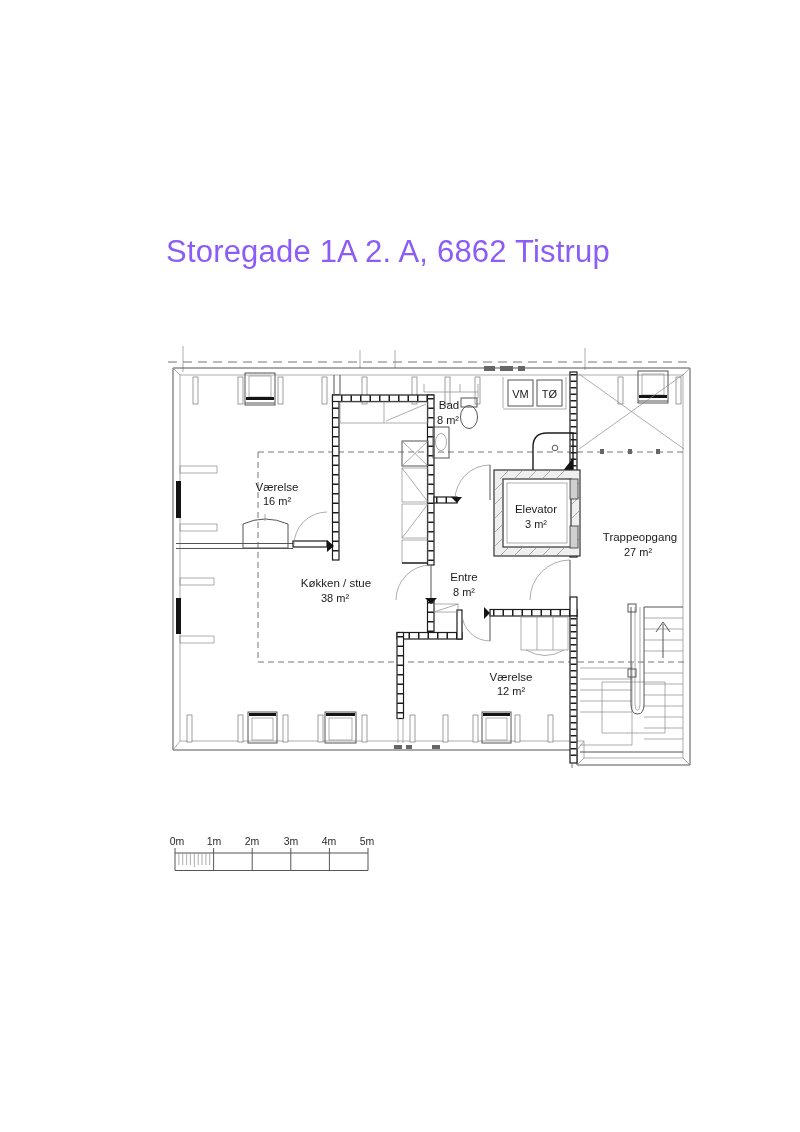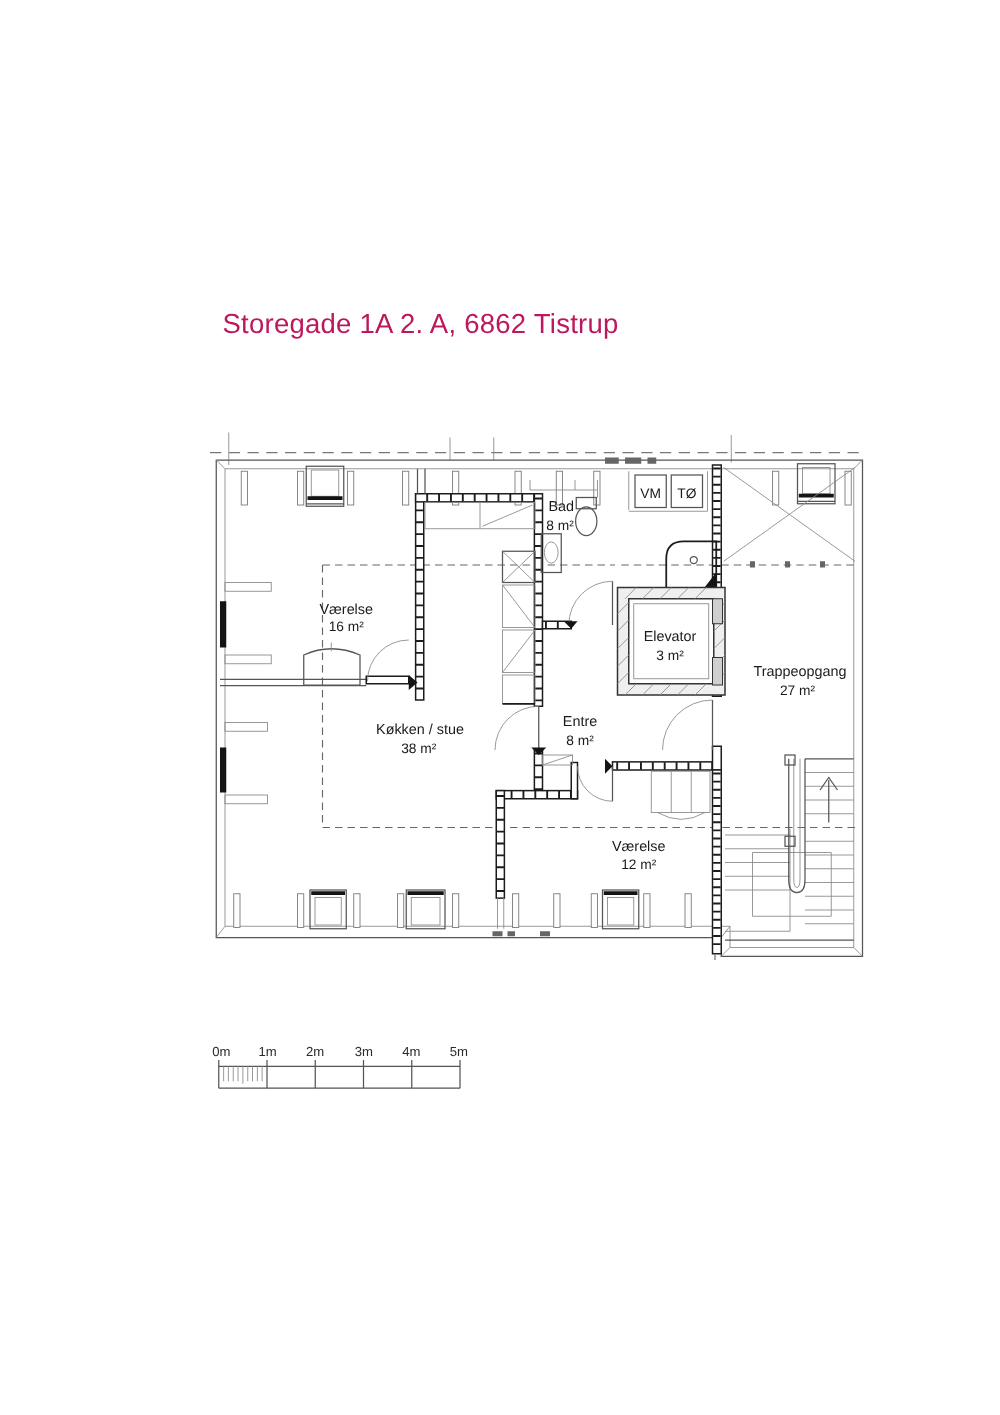--- a/index.html
+++ b/index.html
@@ -1,19 +1,19 @@
 <!DOCTYPE html>
 <html><head>
 <meta charset="utf-8">
 <style>
   html,body{margin:0;padding:0;background:#fff;}
   .page{position:relative;width:800px;height:1132px;background:#ffffff;overflow:hidden;
         font-family:"Liberation Sans",sans-serif;}
-  .title{position:absolute;left:166px;top:236px;margin:12px;font-size:22px;font-weight:400;
-         color:#be185d;line-height:1;letter-spacing:.2px;white-space:nowrap;}
+  .title{position:absolute;left:166px;top:236px;margin:0;font-size:31px;font-weight:400;
+         color:#8b5cf6;line-height:1;letter-spacing:.2px;white-space:nowrap;}
   svg{position:absolute;left:0;top:0;}
   svg text{font-family:"Liberation Sans",sans-serif;fill:#1a1a1a;}
   .rn{font-size:11.5px;}
   .ra{font-size:11px;}
   .sc{font-size:10.5px;fill:#2a2a2a;}
   .w0{stroke:#8a8a8a;stroke-width:.7;fill:none;}
   .w1{stroke:#555;stroke-width:1;fill:none;}
   .w2{stroke:#1c1c1c;stroke-width:1.4;fill:none;}
   .wall{stroke:#1c1c1c;stroke-width:1.2;fill:#fff;}
   .rungV{stroke:#1c1c1c;stroke-width:6;fill:none;stroke-dasharray:1.5 8;}

